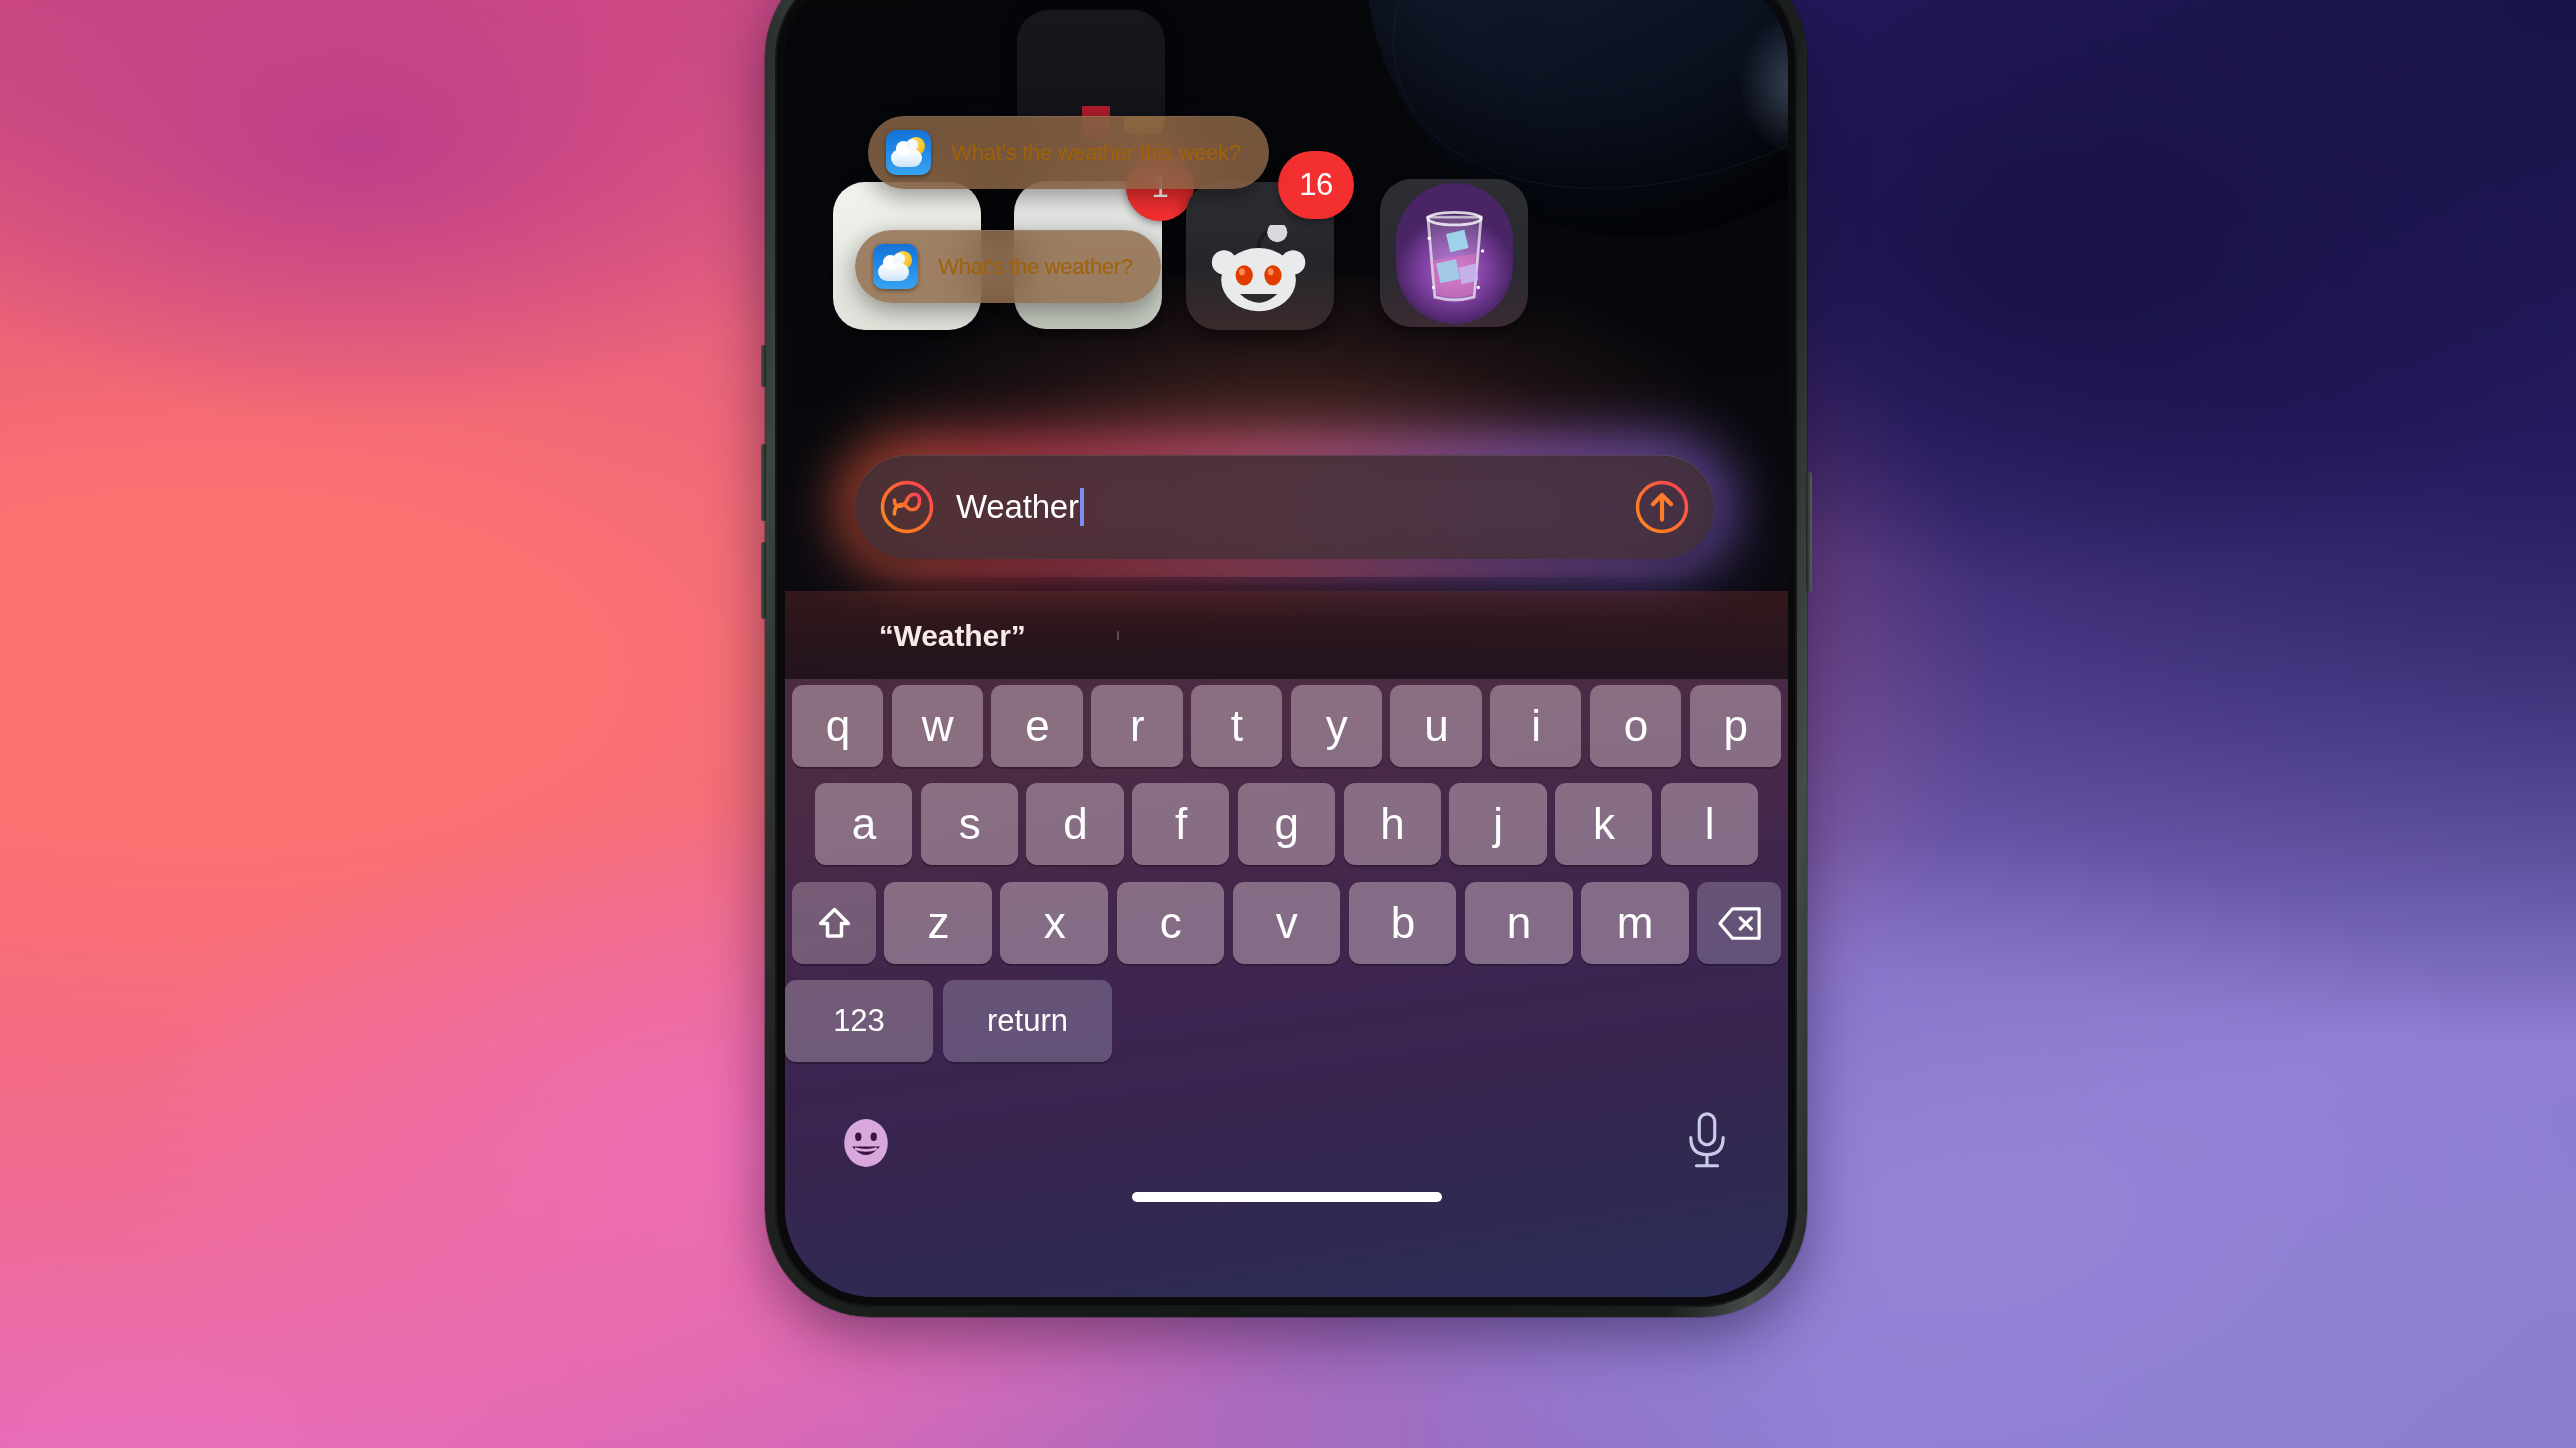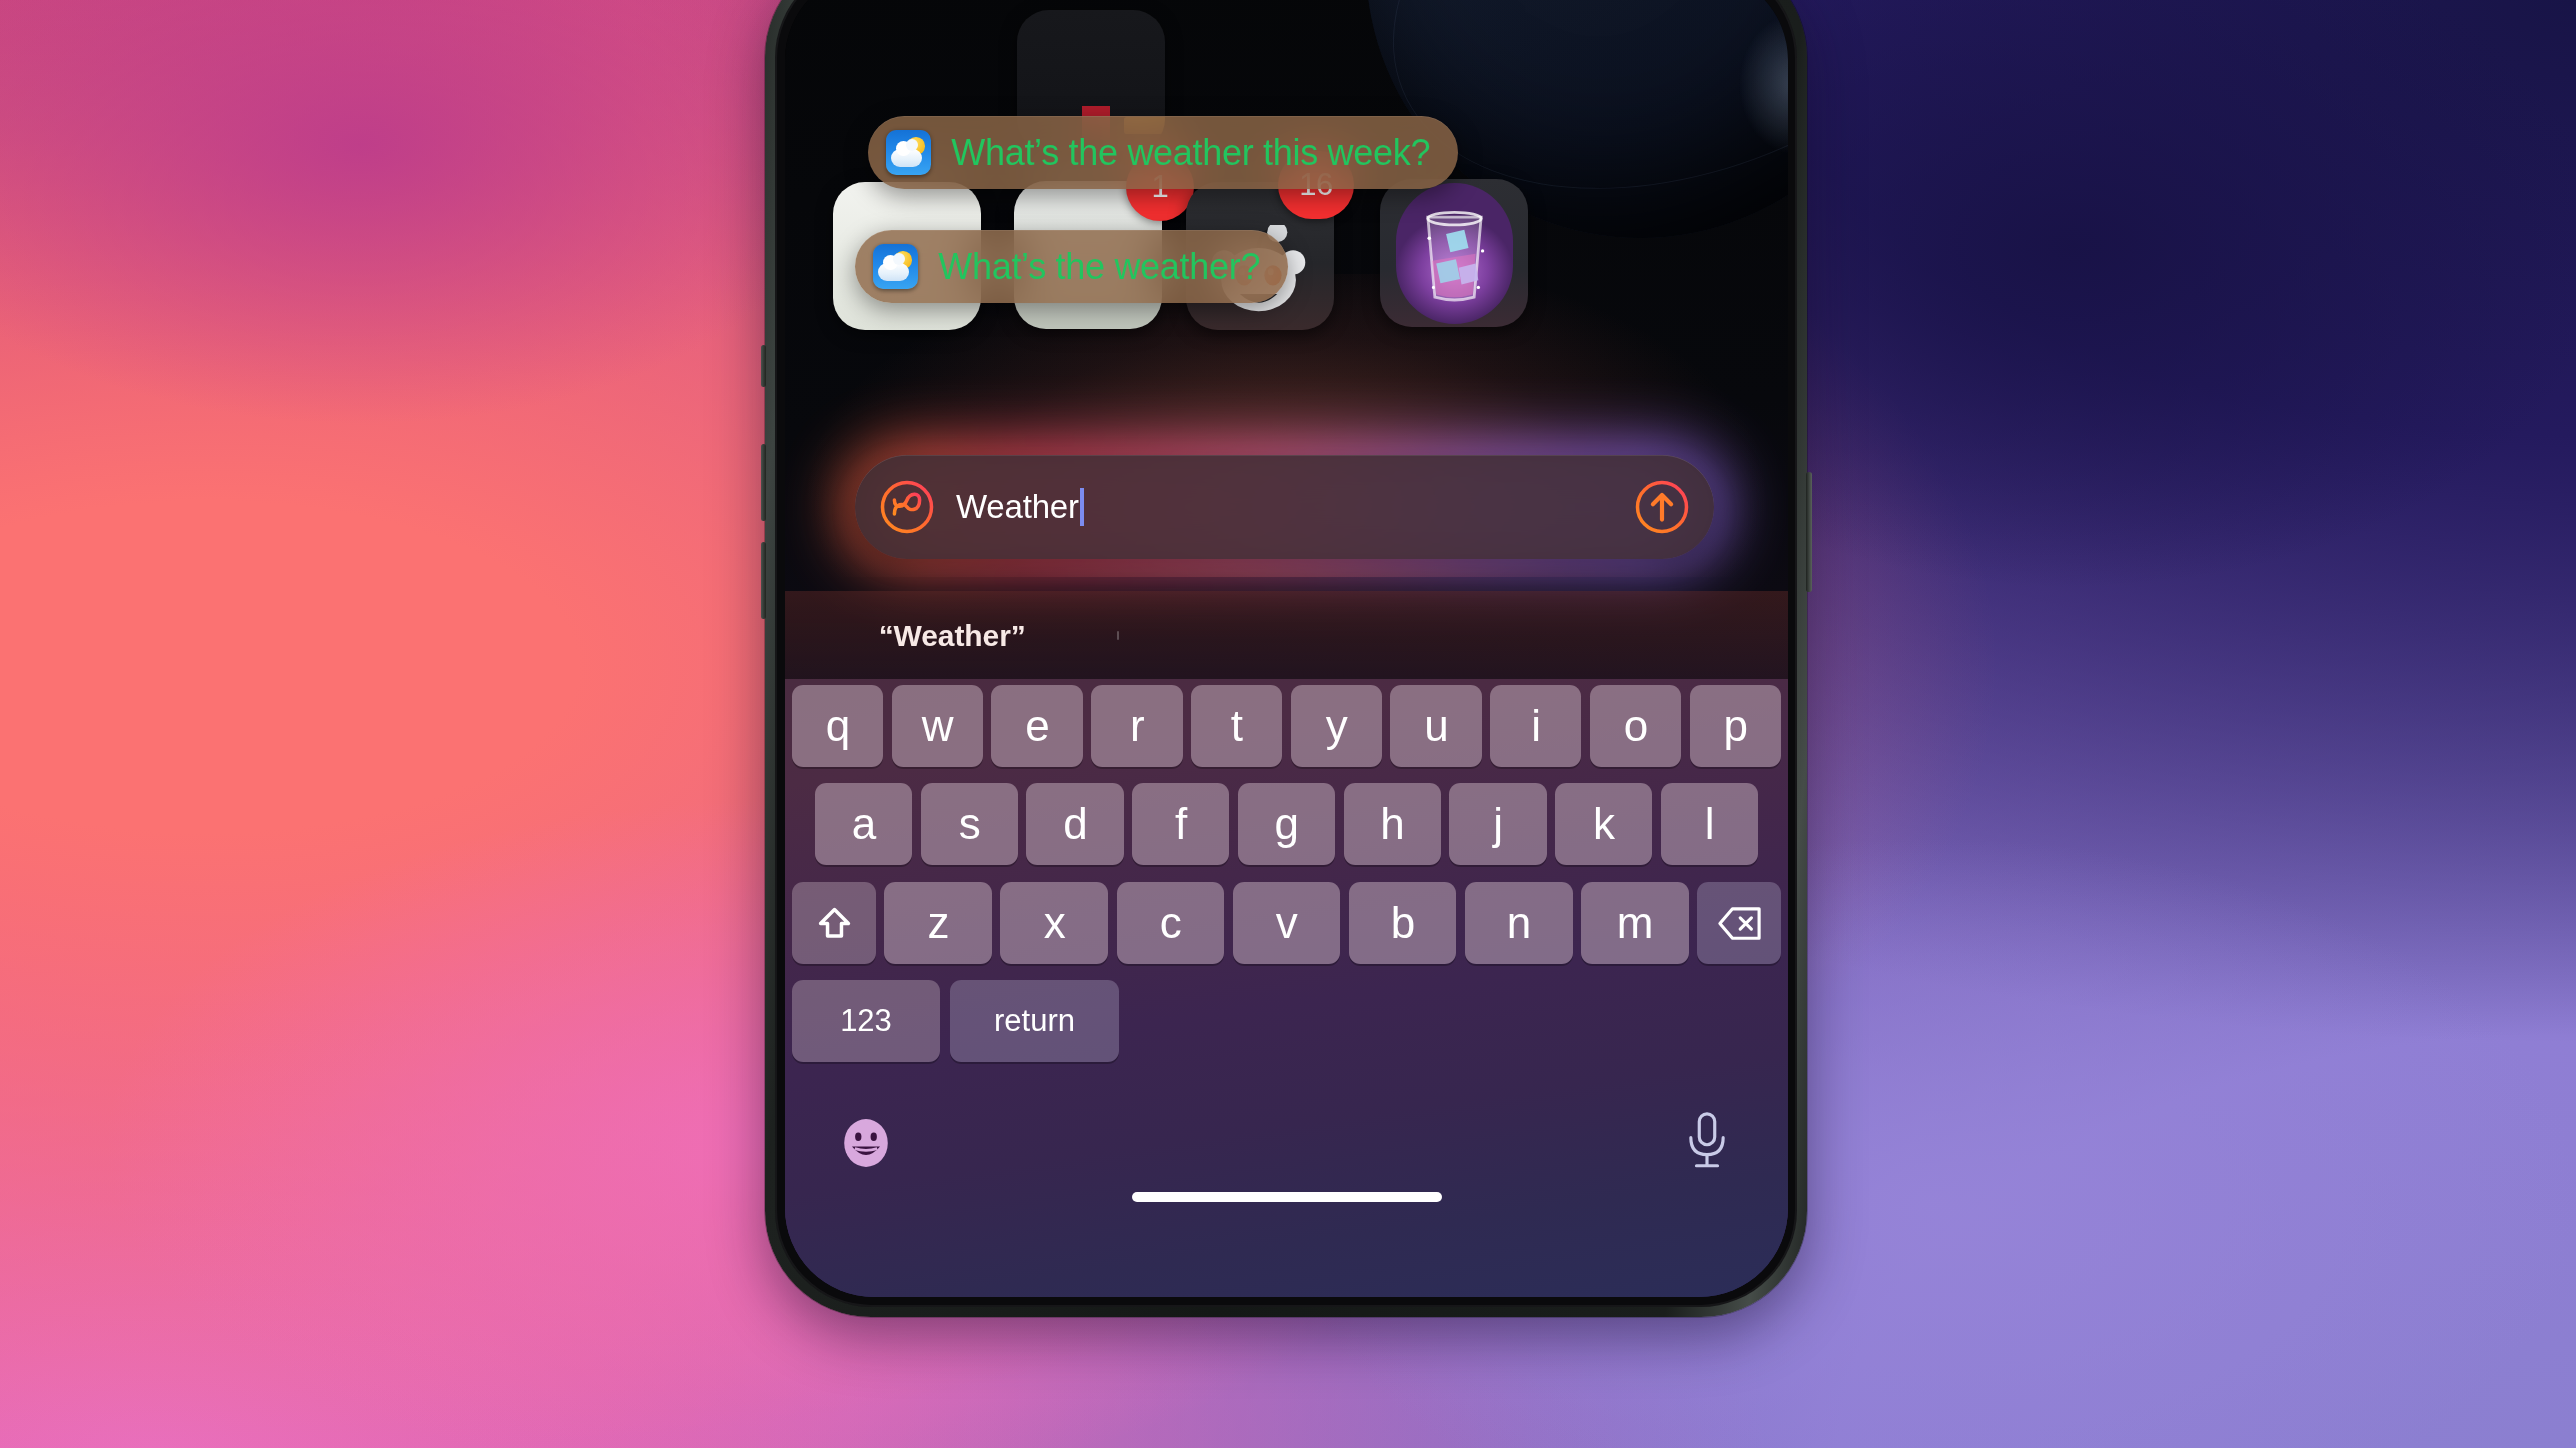--- a/index.html
+++ b/index.html
@@ -155,21 +155,21 @@
     box-shadow:0 1.4px 4.2px rgba(0,0,0,.4);
   }
   .sug-sun { position:absolute; right:6.3px; top:7px; width:17.6px; height:17.6px; border-radius:50%;
     background:radial-gradient(circle at 38% 34%,#ffe266,#f9c22b 62%,#f0ae15 100%); }
   .sug-cloud { position:absolute; left:5px; bottom:7.7px; width:31px; height:18.3px; border-radius:9.2px;
     background:linear-gradient(180deg,#ffffff 0%,#e5f1fb 60%,#cfe3f6 100%); }
   .sug-cloud::before { content:""; position:absolute; left:5px; top:-7.7px; width:15px; height:15px;
     border-radius:50%; background:#fff; }
   .sug-cloud::after { content:""; position:absolute; left:15px; top:-10px; width:12px; height:12px;
     border-radius:50%; background:#f3f8fd; }
-  .sug-txt { color:#22c55e; font-size:36px; letter-spacing:-0.3px; white-space:nowrap;text-align:right; }
+  .sug-txt { color:#a16207; font-size:22px; letter-spacing:-0.3px; white-space:nowrap;text-align:right; }
 
   #sug1 { left:83px; top:145px; }
   #sug2 { left:70px; top:259px; }
   #sug3 { left:83px; top:372px; }
 
   
   #siri-glow {
     position:absolute; left:61px; top:476px; width:879px; height:120px;
     border-radius:60px;
     background:linear-gradient(95deg,#ff6a3d 0%,#ff4f6a 22%,#e8639d 48%,#b06de0 72%,#8b6bf0 100%);
@@ -217,21 +217,21 @@
     box-shadow:0 2.1px 0 rgba(0,0,0,.26);
     user-select:none;
   }
   #row1 { top:5.6px; height:82px; padding:0 7px; gap:8.4px; }
   #row1 .key { flex:1 1 0; }
   #row2 { top:104px; height:82px; padding:0 30px; gap:8.4px; }
   #row2 .key { flex:1 1 0; }
   #row3 { top:203px; height:82px; padding:0 7px; gap:8.4px; }
   #row3 .key { flex:1 1 0; }
   .key-wide { flex:0 0 84px !important; background:rgba(196,178,192,.38); }
-  #row4 { top:301px; height:82px; padding:0 7px; gap:10px; }
+  #row4 { top:301px; height:82px; padding:0 0; gap:10px; }
   .key-123 { flex:0 0 148px; background:rgba(196,178,192,.38); font-size:31px; letter-spacing:0; }
   .key-space { flex:1 1 auto; background:rgba(214,196,206,.47); font-size:31px; letter-spacing:0; }
   .key-return { flex:0 0 169px; background:rgba(178,170,200,.34); font-size:31px; letter-spacing:0;text-align:center; }
   .key svg { display:block; }
 
   
   #kb-bottom { position:absolute; left:0; right:0; top:411px; height:127px; }
   #emoji-btn { position:absolute; left:55px; top:27px; width:52px; height:52px; }
   #mic-btn { position:absolute; right:59px; top:21px; width:44px; height:59px; }
   #home-indicator {

